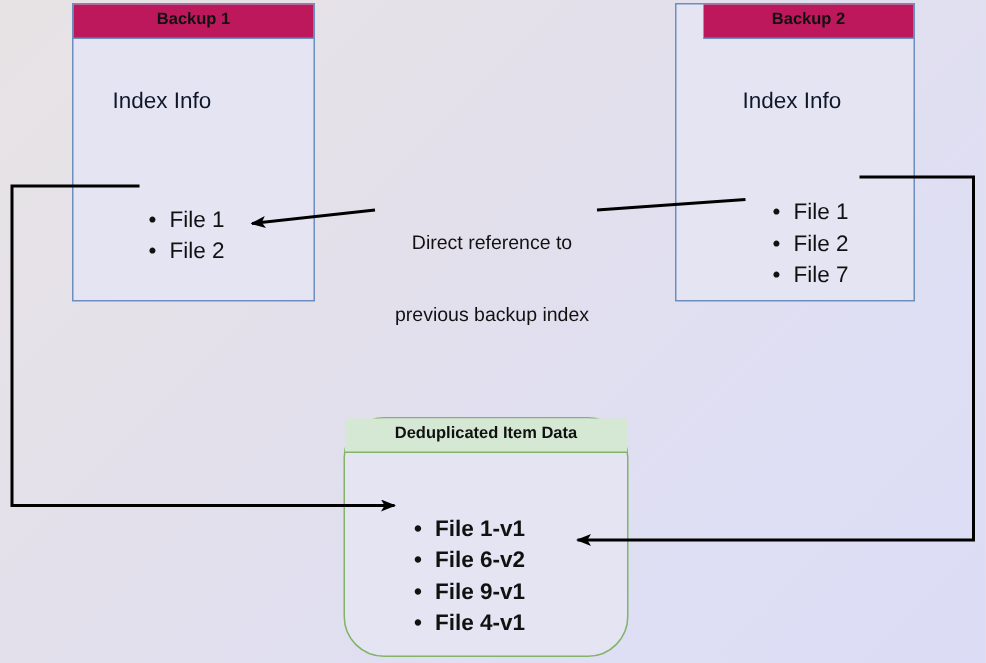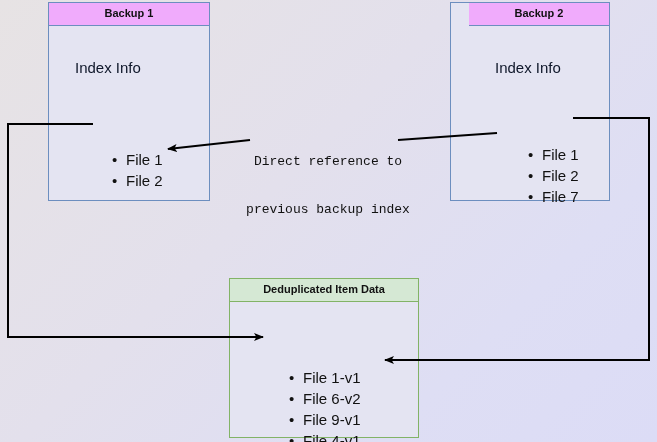--- a/index.html
+++ b/index.html
@@ -29,42 +29,42 @@
     border: 1px solid #82b366;
   }
   .box-header {
     box-sizing: border-box;
     height: 23px;
     line-height: 21px;
     text-align: center;
     font-size: 11px;
     font-weight: bold;
     color: #111111;
-    background: #f0abfc;
+    background: #be185d;
     border-bottom: 1px solid #6c8ebf;
   }
   .box.green .box-header {
     background: #d5e8d4;
     border-bottom: 1px solid #82b366;
   }
   .box-body {
     position: relative;
     height: calc(100% - 23px);
   }
   .index-label {
     position: absolute;
     left: 26px;
     top: 33px;
     font-size: 15px;
     color: #0f172a;
     white-space: nowrap;
   }
   .file-list {
     position: absolute;
-    margin: 13px;
+    margin: 0;
     padding: 0;
     list-style: none;
   }
   .file-list li {
     font-size: 15px;
     color: #111111;
     line-height: 21px;
     white-space: nowrap;
     padding-left: 14px;
     position: relative;
@@ -115,24 +115,24 @@
     <div class="box-body">
       <div class="index-label">Index Info</div>
       <ul class="file-list" style="left:46px; top:105px;">
         <li>File 1</li>
         <li>File 2</li>
         <li>File 7</li>
       </ul>
     </div>
   </div>
 
-  <div class="box green" style="left:229px; top:278px; width:190px; height:160px;">
+  <div class="box green" style="left:229px; top:278px; width:190px; height:160px;border-radius:27px;">
     <div class="box-header">Deduplicated Item Data</div>
     <div class="box-body">
-      <ul class="file-list" style="left:46px; top:52px;">
+      <ul class="file-list" style="left:46px; top:40px;font-weight:bold;">
         <li>File 1-v1</li>
         <li>File 6-v2</li>
         <li>File 9-v1</li>
         <li>File 4-v1</li>
       </ul>
     </div>
   </div>
 
   <svg id="svg-layer" viewBox="0 0 657 442">
     <defs>
@@ -142,18 +142,18 @@
     </defs>
 
     <path d="M497,133 L398,140" stroke="#000000" stroke-width="2" fill="none"></path>
     <path d="M250,140 L168,149" stroke="#000000" stroke-width="2" fill="none" marker-end="url(#arrow)"></path>
 
     <path d="M93,124 L8,124 L8,337 L263,337" stroke="#000000" stroke-width="2" fill="none" marker-end="url(#arrow)"></path>
 
     <path d="M573,118 L649,118 L649,360 L385,360" stroke="#000000" stroke-width="2" fill="none" marker-end="url(#arrow)"></path>
   </svg>
 
-  <div class="edge-label" style="left:246px; top:122px; width:164px;font-family:Liberation Mono, monospace;">
+  <div class="edge-label" style="left:246px; top:122px; width:164px;">
     <div>Direct reference to</div>
     <div>previous backup index</div>
   </div>
 
 </div>
 
 </body></html>

